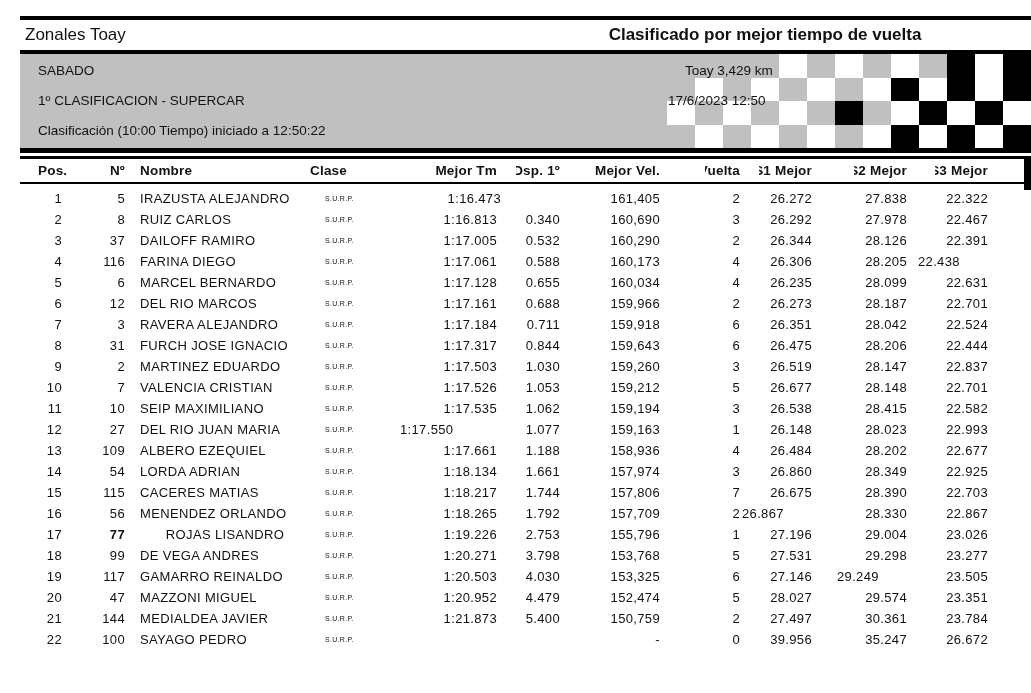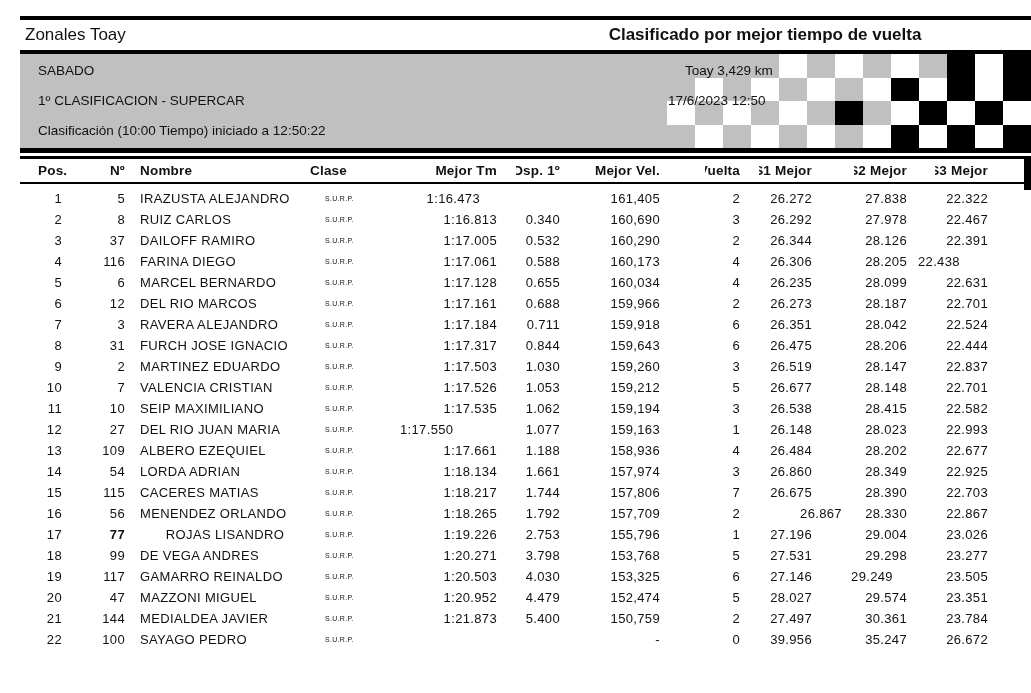--- a/index.html
+++ b/index.html
@@ -129,21 +129,21 @@
         <span>S3 Mejor</span>
       </div>
     </div>
   <div class="rule rule-head-underline"></div>
   <div class="tbody" id="tbody">
       <div class="trow">
         <span class="cell" style="left: 20px; width: 42px; text-align: right;">1</span>
         <span class="cell" style="left: 63px; width: 62px; text-align: right;">5</span>
         <span class="cell" style="left: 140px; width: 170px; text-align: left;">IRAZUSTA ALEJANDRO</span>
         <span class="cell clase" style="left: 325px; width: 70px; text-align: left;">S.U.R.P.</span>
-        <span class="cell" style="left: 383px; width: 97px; text-align: right;">1:16.473</span>
+        <span class="cell" style="left: 404px; width: 97px; text-align: right;">1:16.473</span>
         <span class="cell" style="left: 497px; width: 63px; text-align: right;"></span>
         <span class="cell" style="left: 560px; width: 100px; text-align: right;">161,405</span>
         <span class="cell" style="left: 662px; width: 78px; text-align: right;">2</span>
         <span class="cell" style="left: 742px; width: 70px; text-align: right;">26.272</span>
         <span class="cell" style="left: 837px; width: 70px; text-align: right;">27.838</span>
         <span class="cell" style="left: 918px; width: 70px; text-align: right;">22.322</span>
       </div>
       <div class="trow">
         <span class="cell" style="left: 20px; width: 42px; text-align: right;">2</span>
         <span class="cell" style="left: 63px; width: 62px; text-align: right;">8</span>
@@ -328,21 +328,21 @@
       </div>
       <div class="trow">
         <span class="cell" style="left: 20px; width: 42px; text-align: right;">16</span>
         <span class="cell" style="left: 63px; width: 62px; text-align: right;">56</span>
         <span class="cell" style="left: 140px; width: 170px; text-align: left;">MENENDEZ ORLANDO</span>
         <span class="cell clase" style="left: 325px; width: 70px; text-align: left;">S.U.R.P.</span>
         <span class="cell" style="left: 400px; width: 97px; text-align: right;">1:18.265</span>
         <span class="cell" style="left: 497px; width: 63px; text-align: right;">1.792</span>
         <span class="cell" style="left: 560px; width: 100px; text-align: right;">157,709</span>
         <span class="cell" style="left: 662px; width: 78px; text-align: right;">2</span>
-        <span class="cell" style="left: 786px; width: 70px; text-align: center;">26.867</span>
+        <span class="cell" style="left: 742px; width: 70px; text-align: left;">26.867</span>
         <span class="cell" style="left: 837px; width: 70px; text-align: right;">28.330</span>
         <span class="cell" style="left: 918px; width: 70px; text-align: right;">22.867</span>
       </div>
       <div class="trow">
         <span class="cell" style="left: 20px; width: 42px; text-align: right;">17</span>
         <span class="cell" style="left: 63px; width: 62px; text-align: right; font-weight: bold;">77</span>
         <span class="cell" style="left: 140px; width: 170px; text-align: center;">ROJAS LISANDRO</span>
         <span class="cell clase" style="left: 325px; width: 70px; text-align: left;">S.U.R.P.</span>
         <span class="cell" style="left: 400px; width: 97px; text-align: right;">1:19.226</span>
         <span class="cell" style="left: 497px; width: 63px; text-align: right;">2.753</span>
@@ -368,21 +368,21 @@
       <div class="trow">
         <span class="cell" style="left: 20px; width: 42px; text-align: right;">19</span>
         <span class="cell" style="left: 63px; width: 62px; text-align: right;">117</span>
         <span class="cell" style="left: 140px; width: 170px; text-align: left;">GAMARRO REINALDO</span>
         <span class="cell clase" style="left: 325px; width: 70px; text-align: left;">S.U.R.P.</span>
         <span class="cell" style="left: 400px; width: 97px; text-align: right;">1:20.503</span>
         <span class="cell" style="left: 497px; width: 63px; text-align: right;">4.030</span>
         <span class="cell" style="left: 560px; width: 100px; text-align: right;">153,325</span>
         <span class="cell" style="left: 662px; width: 78px; text-align: right;">6</span>
         <span class="cell" style="left: 742px; width: 70px; text-align: right;">27.146</span>
-        <span class="cell" style="left: 837px; width: 70px; text-align: center;">29.249</span>
+        <span class="cell" style="left: 837px; width: 70px; text-align: left;">29.249</span>
         <span class="cell" style="left: 918px; width: 70px; text-align: right;">23.505</span>
       </div>
       <div class="trow">
         <span class="cell" style="left: 20px; width: 42px; text-align: right;">20</span>
         <span class="cell" style="left: 63px; width: 62px; text-align: right;">47</span>
         <span class="cell" style="left: 140px; width: 170px; text-align: left;">MAZZONI MIGUEL</span>
         <span class="cell clase" style="left: 325px; width: 70px; text-align: left;">S.U.R.P.</span>
         <span class="cell" style="left: 400px; width: 97px; text-align: right;">1:20.952</span>
         <span class="cell" style="left: 497px; width: 63px; text-align: right;">4.479</span>
         <span class="cell" style="left: 560px; width: 100px; text-align: right;">152,474</span>

